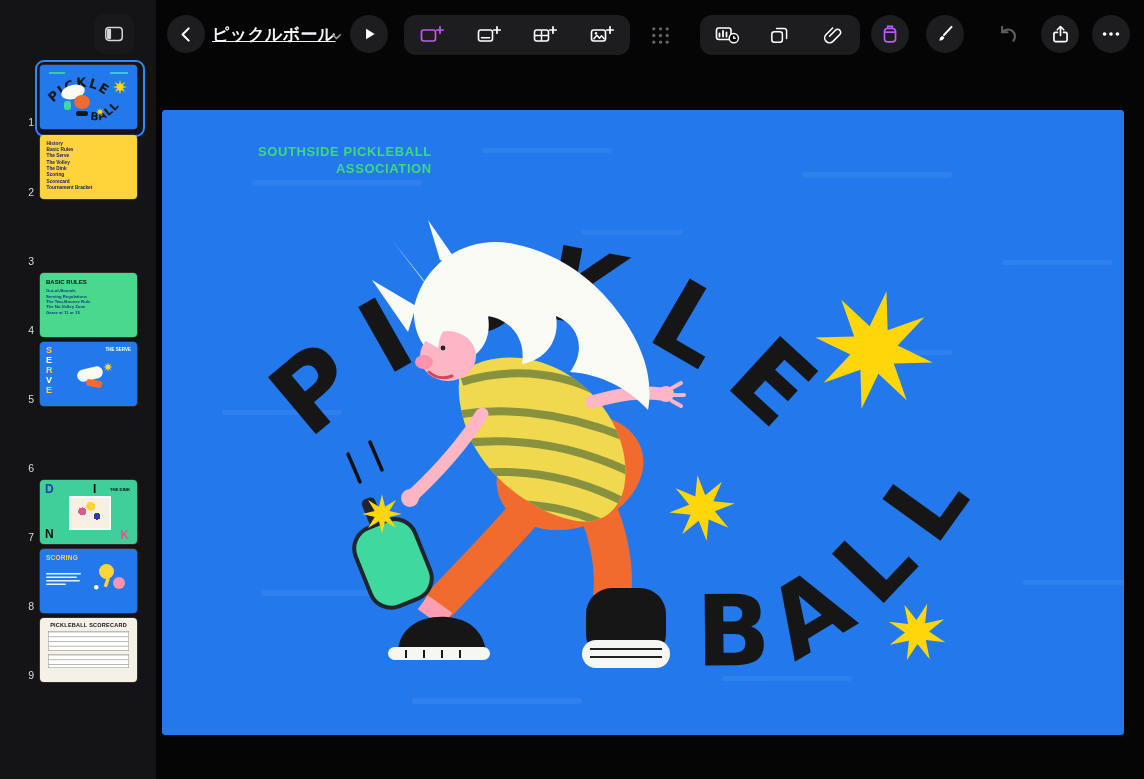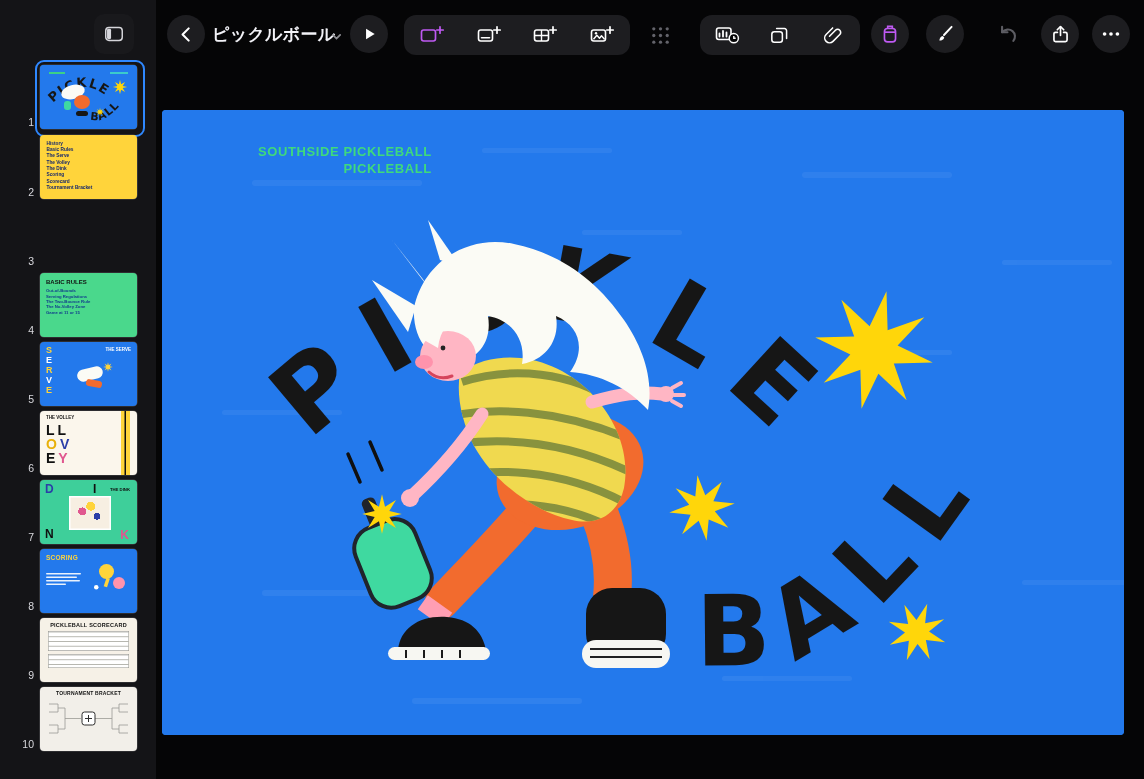--- a/index.html
+++ b/index.html
@@ -6,21 +6,21 @@
     font-family:"Liberation Sans",sans-serif;-webkit-font-smoothing:antialiased;}
   
   #topbar{position:absolute;left:0;top:0;width:1144px;height:70px;z-index:20;}
   .tb-circle{position:absolute;width:38px;height:38px;top:15px;border-radius:50%;
     background:#1d1d20;display:flex;align-items:center;justify-content:center;cursor:pointer;}
   .tb-square{position:absolute;width:40px;height:40px;top:14px;border-radius:10px;
     background:#19191c;display:flex;align-items:center;justify-content:center;cursor:pointer;}
   .tb-group{position:absolute;top:15px;height:40px;border-radius:12px;background:#1d1d20;
     display:flex;align-items:center;justify-content:space-around;}
   .tb-title{position:absolute;left:212px;top:23px;font-size:17px;font-weight:700;color:#f2f2f7;
-    letter-spacing:.3px;cursor:pointer;}
+    letter-spacing:.3px;cursor:pointer;text-decoration:underline;}
   .tb-title-chev{position:absolute;left:330px;top:29px;cursor:pointer;}
   .icon-btn{width:44px;height:34px;display:flex;align-items:center;justify-content:center;cursor:pointer;}
   
   #sidebar{position:absolute;left:0;top:0;width:156px;height:779px;background:#141417;z-index:10;}
   .row{position:absolute;left:0;width:156px;height:64px;}
   .thumb{position:absolute;left:40px;top:0;width:97px;height:64px;border-radius:4px;overflow:hidden;
     box-shadow:0 0 0 .6px rgba(255,255,255,.22);cursor:pointer;}
   .ring{position:absolute;left:35px;top:-5px;width:106px;height:73px;border:2.5px solid #2f88ff;
     border-radius:9px;pointer-events:none;}
   .num{position:absolute;left:0;bottom:1px;width:34px;text-align:right;font-size:10.5px;color:#d9d9de;}
@@ -144,33 +144,20 @@
         <div style="position:absolute;left:92px;top:76px;width:32px;height:14px;background:#f26b2e;border-radius:6px;transform:rotate(10deg)"></div>
         <svg width="20" height="20" style="position:absolute;left:126px;top:40px">
           <use href="#star8" fill="#ffd43b" transform="translate(10 10) scale(0.16)"></use>
           </svg>
       </div>
     </div>
   </div>
 
   <div class="row" style="top:411px">
     <span class="num">6</span>
-    <div class="thumb" style="background:#fbf6ec">
-      <div class="z50">
-        <div class="t-title" style="position:absolute;left:12px;top:8px;font-size:9px">THE VOLLEY</div>
-        <div class="t6-rows" style="position:absolute;left:12px;top:24px">
-          <div><span style="color:#101010">L</span><span style="color:#101010">L</span></div>
-          <div><span style="color:#e8b00a">O</span><span style="color:#2b3ea8">V</span></div>
-          <div><span style="color:#101010">E</span><span style="color:#e0578f">Y</span></div>
-        </div>
-        <div class="stripe6">
-            <i></i>
-          </div>
-      </div>
-    </div>
   </div>
 
   <div class="row" style="top:480px">
     <span class="num">7</span>
     <div class="thumb bg-green2">
       <div class="z50" style="font-weight:900">
         <span style="position:absolute;left:10px;top:4px;font-size:24px;color:#2b3ea8">D</span>
         <span style="position:absolute;left:106px;top:4px;font-size:24px;color:#101010">I</span>
         <span style="position:absolute;left:10px;bottom:6px;font-size:24px;color:#101010">N</span>
         <span style="position:absolute;right:16px;bottom:4px;font-size:24px;color:#e0578f">K</span>
@@ -203,36 +190,20 @@
     <span class="num">9</span>
     <div class="thumb bg-cream">
       <div class="z50">
         <div class="t-title" style="font-size:11px;text-align:center;margin-top:8px;letter-spacing:.5px">PICKLEBALL SCORECARD</div>
         <div class="grid-table" style="height:38px"></div>
         <div class="grid-table" style="height:26px"></div>
       </div>
     </div>
   </div>
 
-  <div class="row" style="top:687px">
-    <span class="num">10</span>
-    <div class="thumb" style="background:#f2efe9">
-      <div class="z50">
-        <div class="t-title" style="font-size:10px;text-align:center;margin-top:6px;letter-spacing:.4px">TOURNAMENT BRACKET</div>
-        <svg width="170" height="84" style="position:absolute;left:12px;top:24px">
-          <g stroke="#9b9b94" stroke-width="1.6" fill="none">
-            <path d="M6 10 h18 M6 26 h18 M24 10 v16 M24 18 h14 M6 52 h18 M6 68 h18 M24 52 v16 M24 60 h14 M38 18 v42 M38 39 h32"></path>
-            <path d="M164 10 h-18 M164 26 h-18 M146 10 v16 M146 18 h-14 M164 52 h-18 M164 68 h-18 M146 52 v16 M146 60 h-14 M132 18 v42 M132 39 h-36"></path>
-          </g>
-          <rect x="72" y="26" width="26" height="26" rx="5" fill="#fff" stroke="#2e2e2e" stroke-width="2"></rect>
-          <path d="M85 32 v14 M78 39 h14" stroke="#2e2e2e" stroke-width="2"></path>
-        </svg>
-      </div>
-    </div>
-  </div>
 </div>
 
 <div id="topbar">
 
   <div class="tb-square" style="left:94px">
     <svg viewBox="0 0 24 24" width="22" height="22">
       <rect x="3" y="5" width="18" height="14" rx="3.5" fill="none" stroke="#d6d6db" stroke-width="1.6"></rect>
       <rect x="4.4" y="6.4" width="4.4" height="11.2" rx="1.4" fill="#d6d6db"></rect>
     </svg>
   </div>
@@ -460,15 +431,15 @@
 
       <path d="M186 344 L198 372 M208 332 L220 360" stroke="#101010" stroke-width="3.5" stroke-linecap="round"></path>
 
       <use href="#star8" fill="#ffd60a" transform="translate(220 404) scale(0.33)"></use>
     </g>
   </svg>
 
   
   <div class="hdr assoc">
     <div>SOUTHSIDE PICKLEBALL</div>
-    <div>PICKLEBALL</div>
+    <div>ASSOCIATION</div>
   </div>
 </div>
 
 </body></html>

